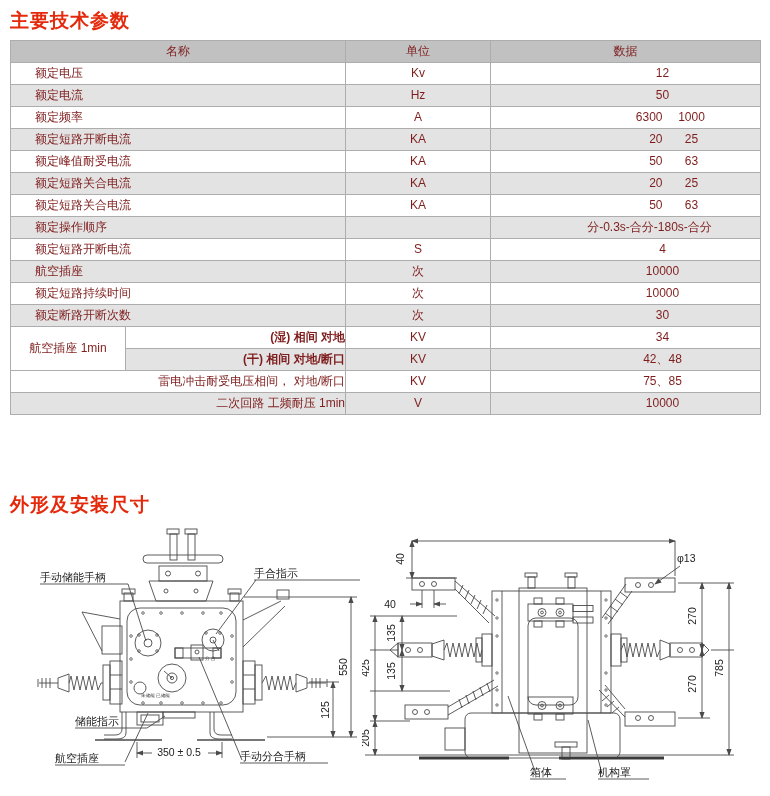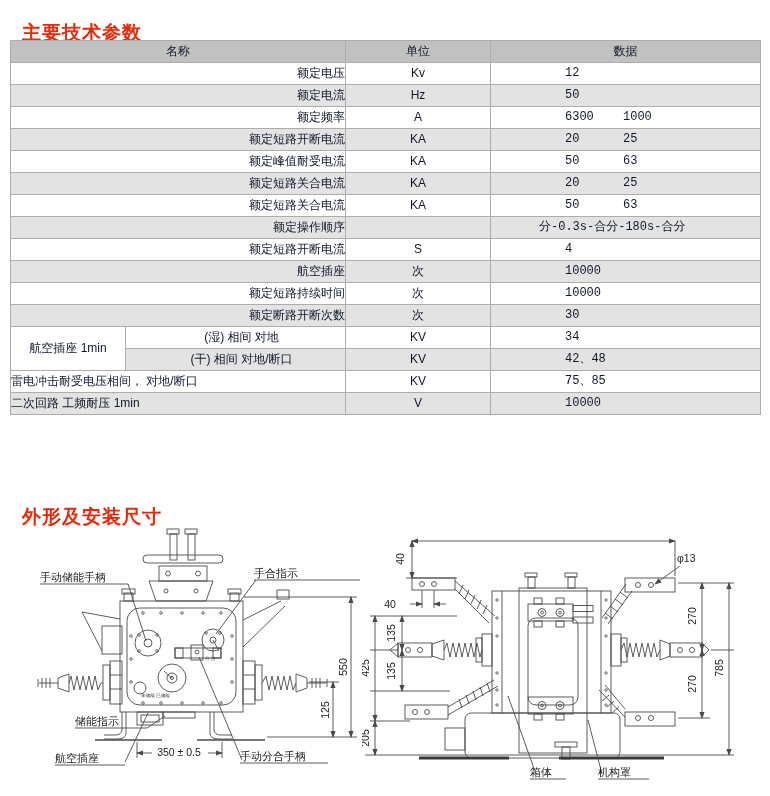--- a/index.html
+++ b/index.html
@@ -2,43 +2,43 @@
 <html><head>
 <meta charset="utf-8">
 <style>
   html,body{margin:0;padding:0;}
   body{
     width:770px;height:796px;position:relative;background:#ffffff;
     font-family:"Liberation Sans","DejaVu Sans",sans-serif;
     color:#222;overflow:hidden;
   }
   .sec-title{
-    position:absolute;left:10px;margin:12px;
+    position:absolute;left:10px;margin:0;
     font-size:19px;font-weight:bold;color:#e42a0c;letter-spacing:1px;
   }
   #title1{top:8px;}
   #title2{top:492px;}
   #params-table{
     position:absolute;left:10px;top:40px;width:750px;
     border-collapse:collapse;table-layout:fixed;
-    font-size:12px;color:#0f172a;
+    font-size:12px;color:#7f1d1d;
   }
   #params-table th,#params-table td{
     border:1px solid #adadad;height:21px;padding:0;line-height:21px;
     overflow:hidden;white-space:nowrap;
   }
   #params-table th{background:#c1c1c1;font-weight:normal;text-align:center;}
   #params-table tr.alt td{background:#e3e3e3;}
   #params-table td{background:#ffffff;}
-  #params-table td.name{text-align:right;padding-left:24px;}
-  #params-table td.namec{text-align:left;}
-  #params-table td.sub{text-align:center;padding-left:12px;}
+  #params-table td.name{text-align:left;padding-left:24px;}
+  #params-table td.namec{text-align:right;}
+  #params-table td.sub{text-align:right;padding-left:12px;font-weight:bold;}
   #params-table td.group{text-align:center;background:#ffffff !important;}
   #params-table td.unit{text-align:center;}
-  #params-table td.data{text-align:left;padding-left:74px;font-family:Liberation Mono, monospace;}
+  #params-table td.data{text-align:center;padding-left:74px;}
   #params-table td.data.wide{padding-left:48px;}
   #params-table td.data .v1{display:inline-block;min-width:58px;}
   svg{position:absolute;}
   svg .ln{stroke:#4a4a4a;stroke-width:0.9;fill:none;}
   svg .thick{stroke:#3a3a3a;stroke-width:3;fill:none;}
   svg .lbl{font:11px "Liberation Sans","DejaVu Sans",sans-serif;fill:#222;}
   svg .dim{font:10.5px "Liberation Sans","DejaVu Sans",sans-serif;fill:#222;}
   svg .tiny{font:4.6px "Liberation Sans","DejaVu Sans",sans-serif;fill:#333;}
   svg .dot{fill:none;stroke:#4a4a4a;stroke-width:0.8;}
   svg .whitebg{fill:#ffffff;stroke:none;}

